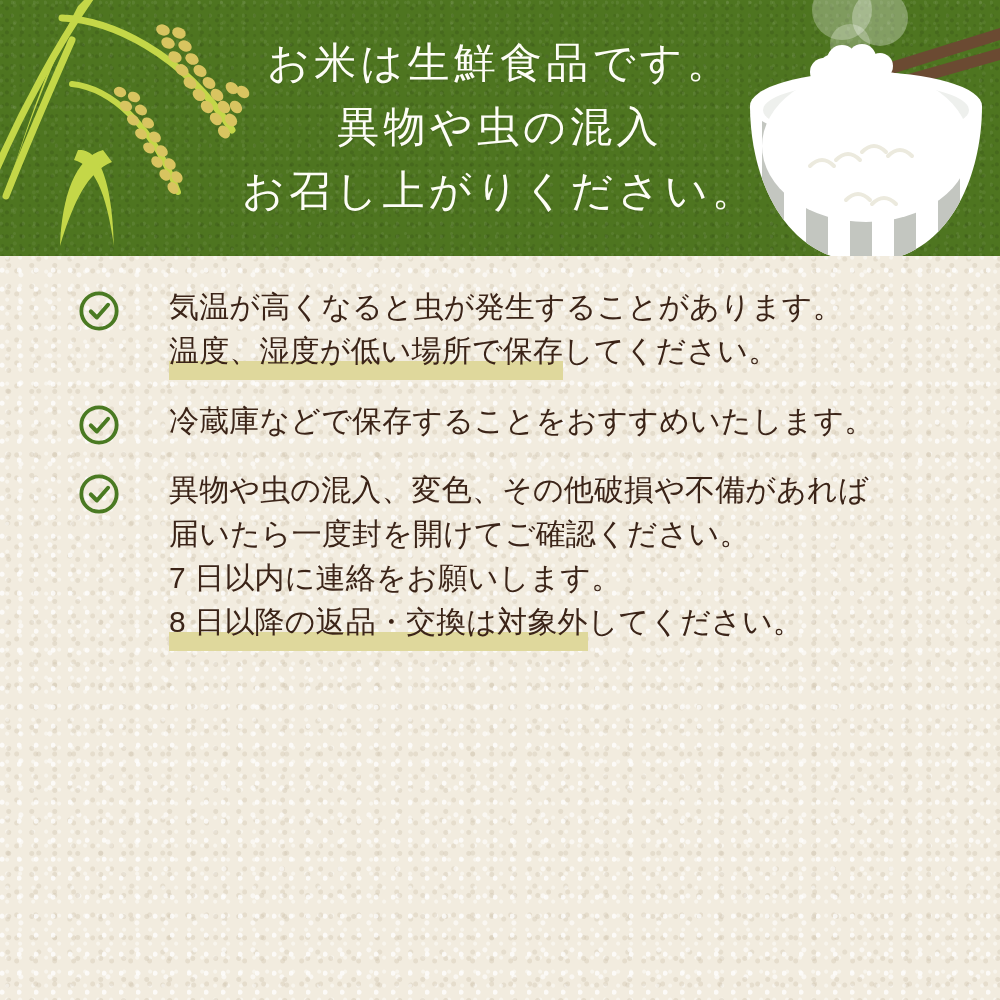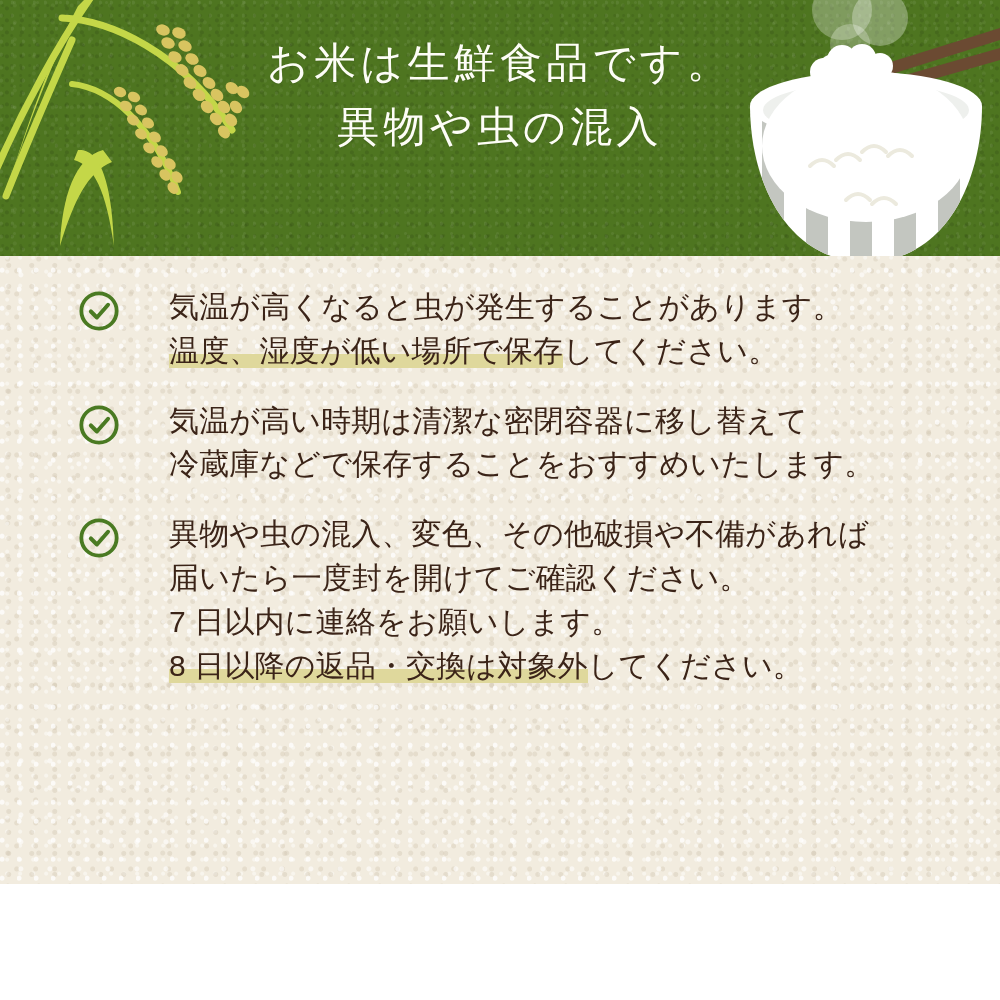--- a/index.html
+++ b/index.html
@@ -4,21 +4,21 @@
 <style>
   * { margin:0; padding:0; box-sizing:border-box; }
 
   html, body {
     width:1000px; height:1000px;
     font-family:"Liberation Sans", sans-serif;
   }
 
   #page {
     position:relative;
-    width:1000px; height:884px;
+    width:1000px; height:1000px;
     overflow:hidden;
     background:#ec4899;
   }
 
   
   .paper-texture {
     position:absolute; inset:0;
     background-color:#f2ecdf;
     background-image:
       radial-gradient(circle at 12% 22%, rgba(255,255,255,.75) 0 2px, transparent 3px),
@@ -96,21 +96,21 @@
     line-height:1.46;
     letter-spacing:.005em;
     margin-left:34px;
   }
   .note-lines .ln {
     display:block;
     white-space:nowrap;
   }
   .hl {
     background-image:linear-gradient(to top, #dfd89c 0, #dfd89c 42%, transparent 42%);
-    padding-bottom:1px;
+    padding-bottom:13px;
   }
 </style>
 </head>
 <body>
 
 <div id="page">
 
   <div class="paper-texture"></div>
 
   <div class="header">
@@ -228,20 +228,21 @@
           <path d="M156 156 q 12 -12 24 0"></path>
           <path d="M114 200 q 12 -12 24 0"></path>
           <path d="M140 204 q 12 -12 24 0"></path>
         </g>
       </g>
     </svg>
 
     <div class="header-title">
       <span class="ln">お米は生鮮食品です。</span>
       <span class="ln">異物や虫の混入</span>
+      <span class="ln">お召し上がりください。</span>
     </div>
   </div>
 
   <div class="body-list">
 
     <div class="note-item">
       <svg class="check-icon" viewBox="0 0 44 44">
         <circle cx="22" cy="22" r="18.5" fill="none" stroke="#4a7a22" stroke-width="4"></circle>
         <path d="M13.5 22.5 L 19.8 28.8 L 31.5 15.5" fill="none" stroke="#4a7a22" stroke-width="4.2" stroke-linecap="round" stroke-linejoin="round"></path>
       </svg>
@@ -250,21 +251,20 @@
         <span class="ln"><span class="hl">温度、湿度が低い場所で保存</span><span>してください。</span></span>
       </div>
     </div>
 
     <div class="note-item">
       <svg class="check-icon" viewBox="0 0 44 44">
         <circle cx="22" cy="22" r="18.5" fill="none" stroke="#4a7a22" stroke-width="4"></circle>
         <path d="M13.5 22.5 L 19.8 28.8 L 31.5 15.5" fill="none" stroke="#4a7a22" stroke-width="4.2" stroke-linecap="round" stroke-linejoin="round"></path>
       </svg>
       <div class="note-lines">
-        <span class="ln"><span>気温が高い時期は清潔な密閉容器に移し替えて</span></span>
         <span class="ln"><span>冷蔵庫などで保存することをおすすめいたします。</span></span>
       </div>
     </div>
 
 
     <div class="note-item">
       <svg class="check-icon" viewBox="0 0 44 44">
         <circle cx="22" cy="22" r="18.5" fill="none" stroke="#4a7a22" stroke-width="4"></circle>
         <path d="M13.5 22.5 L 19.8 28.8 L 31.5 15.5" fill="none" stroke="#4a7a22" stroke-width="4.2" stroke-linecap="round" stroke-linejoin="round"></path>
       </svg>

